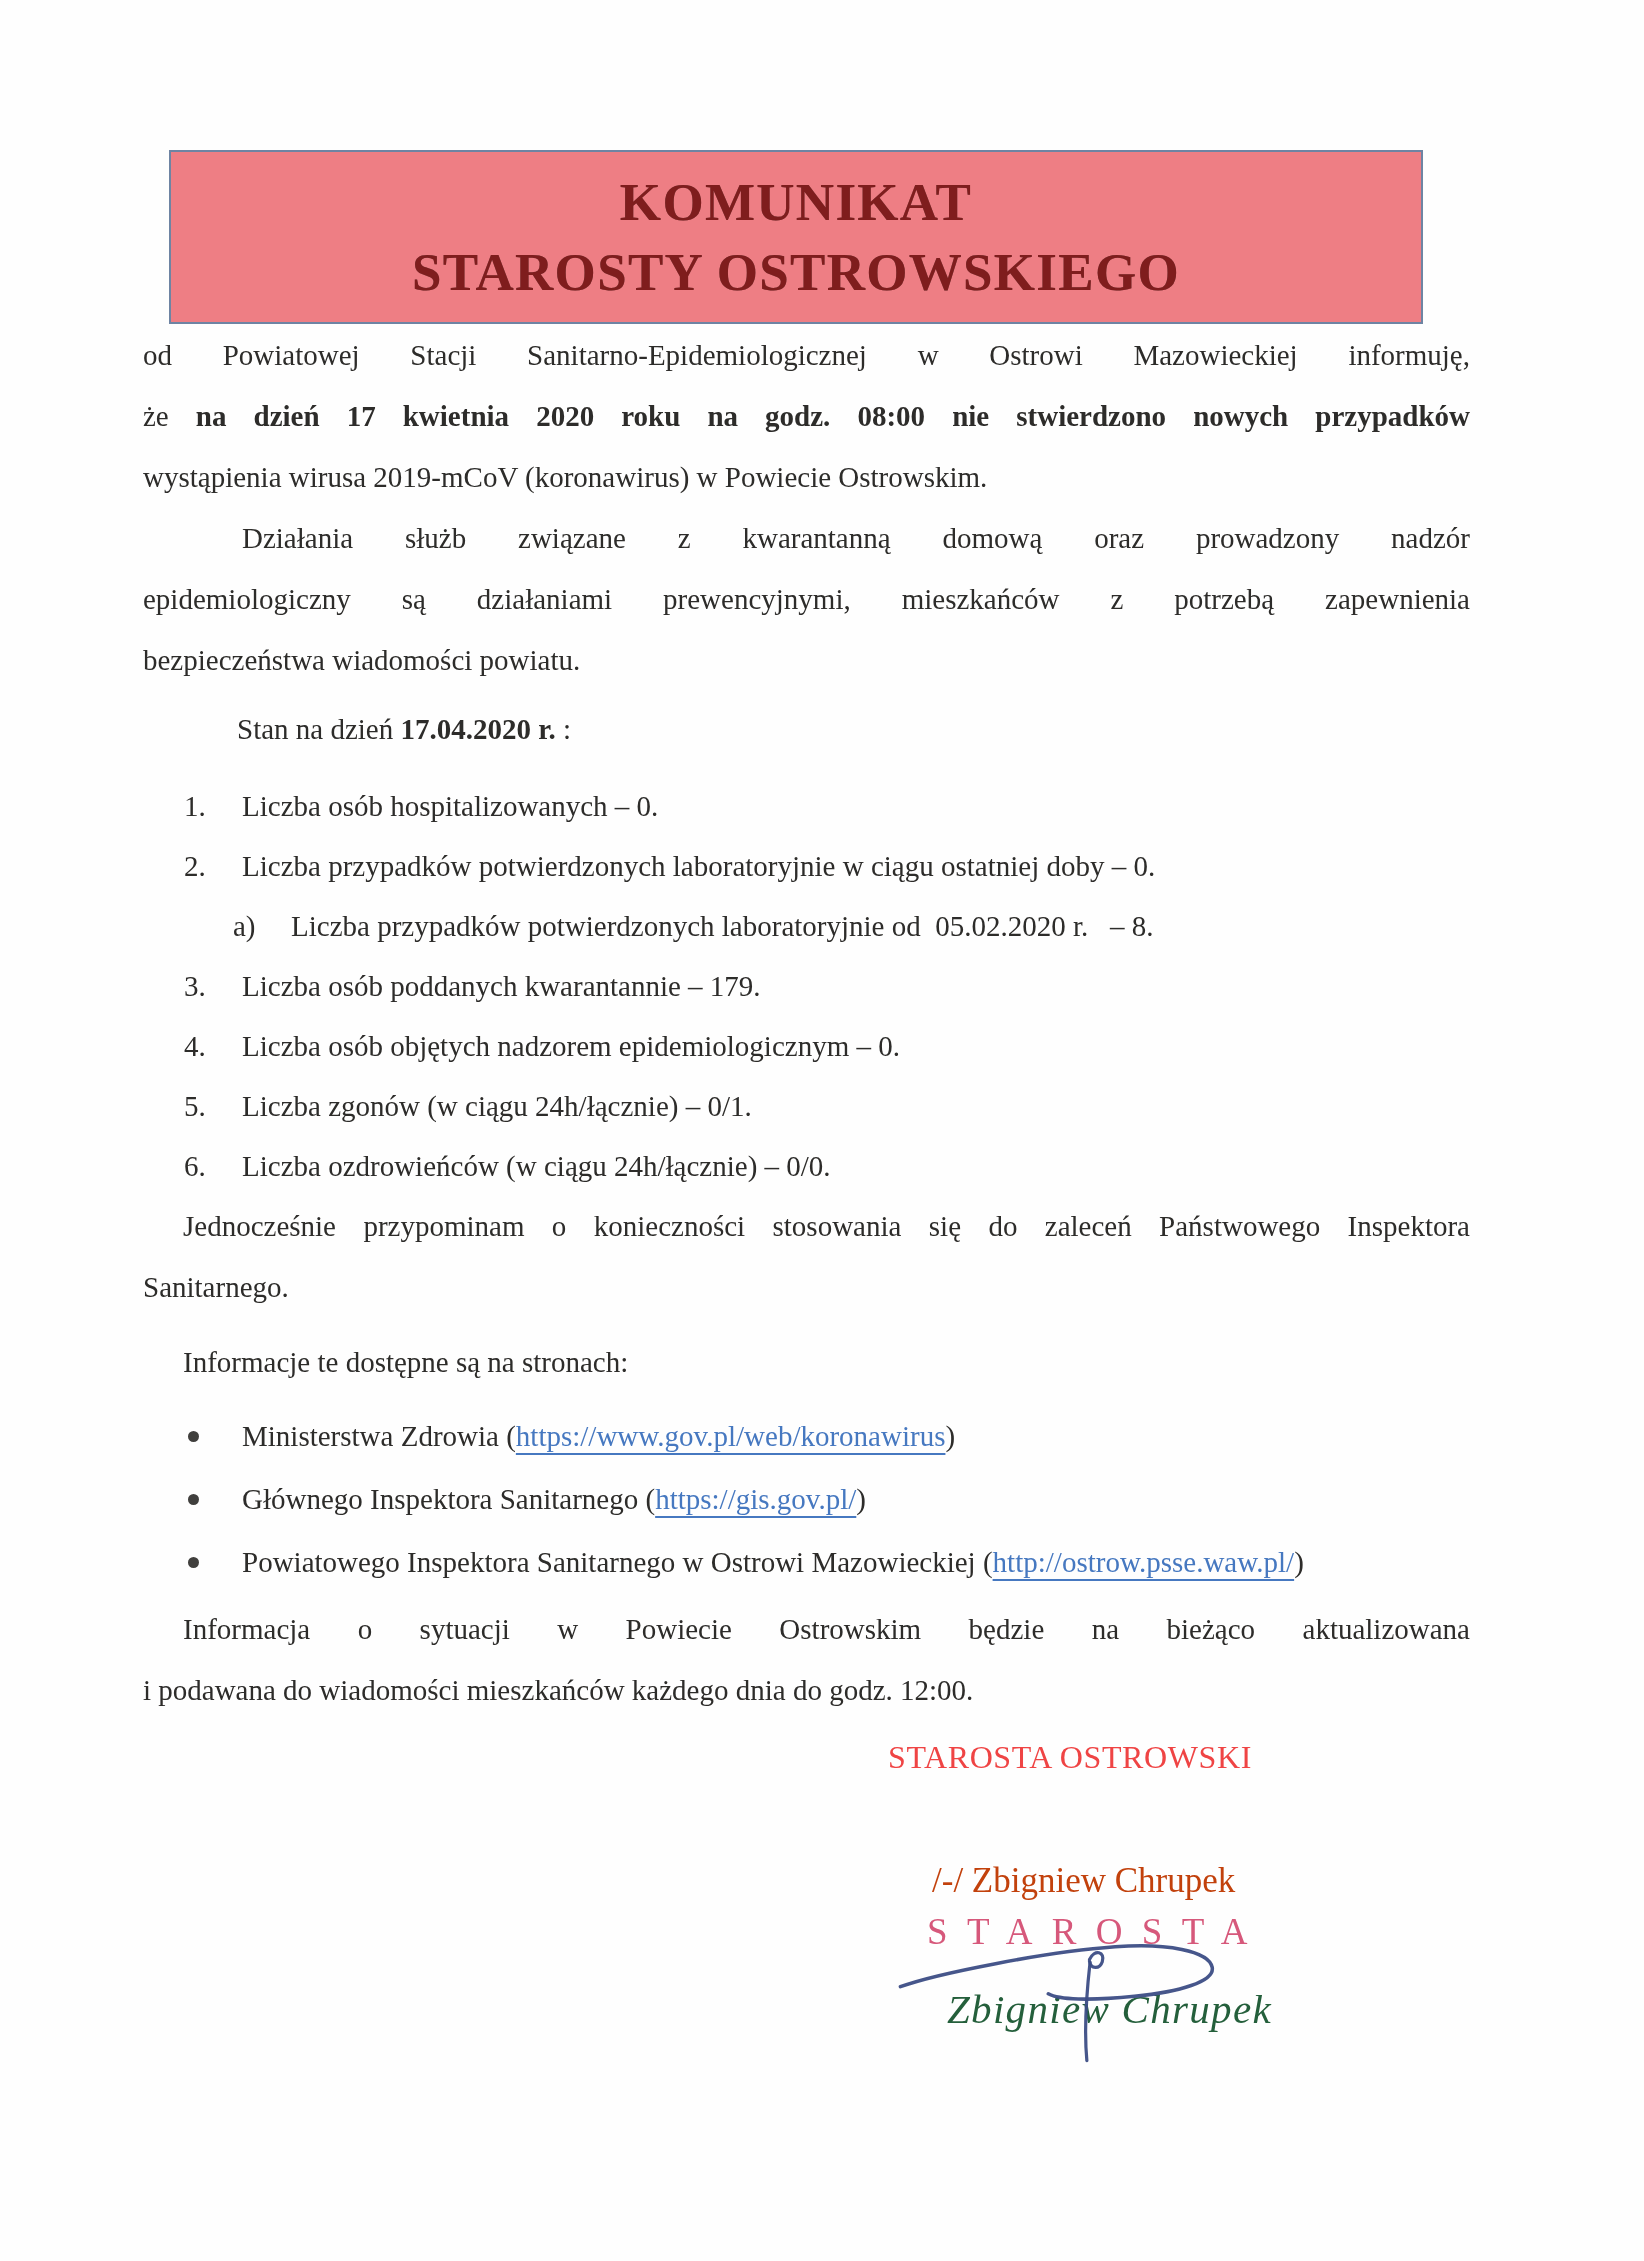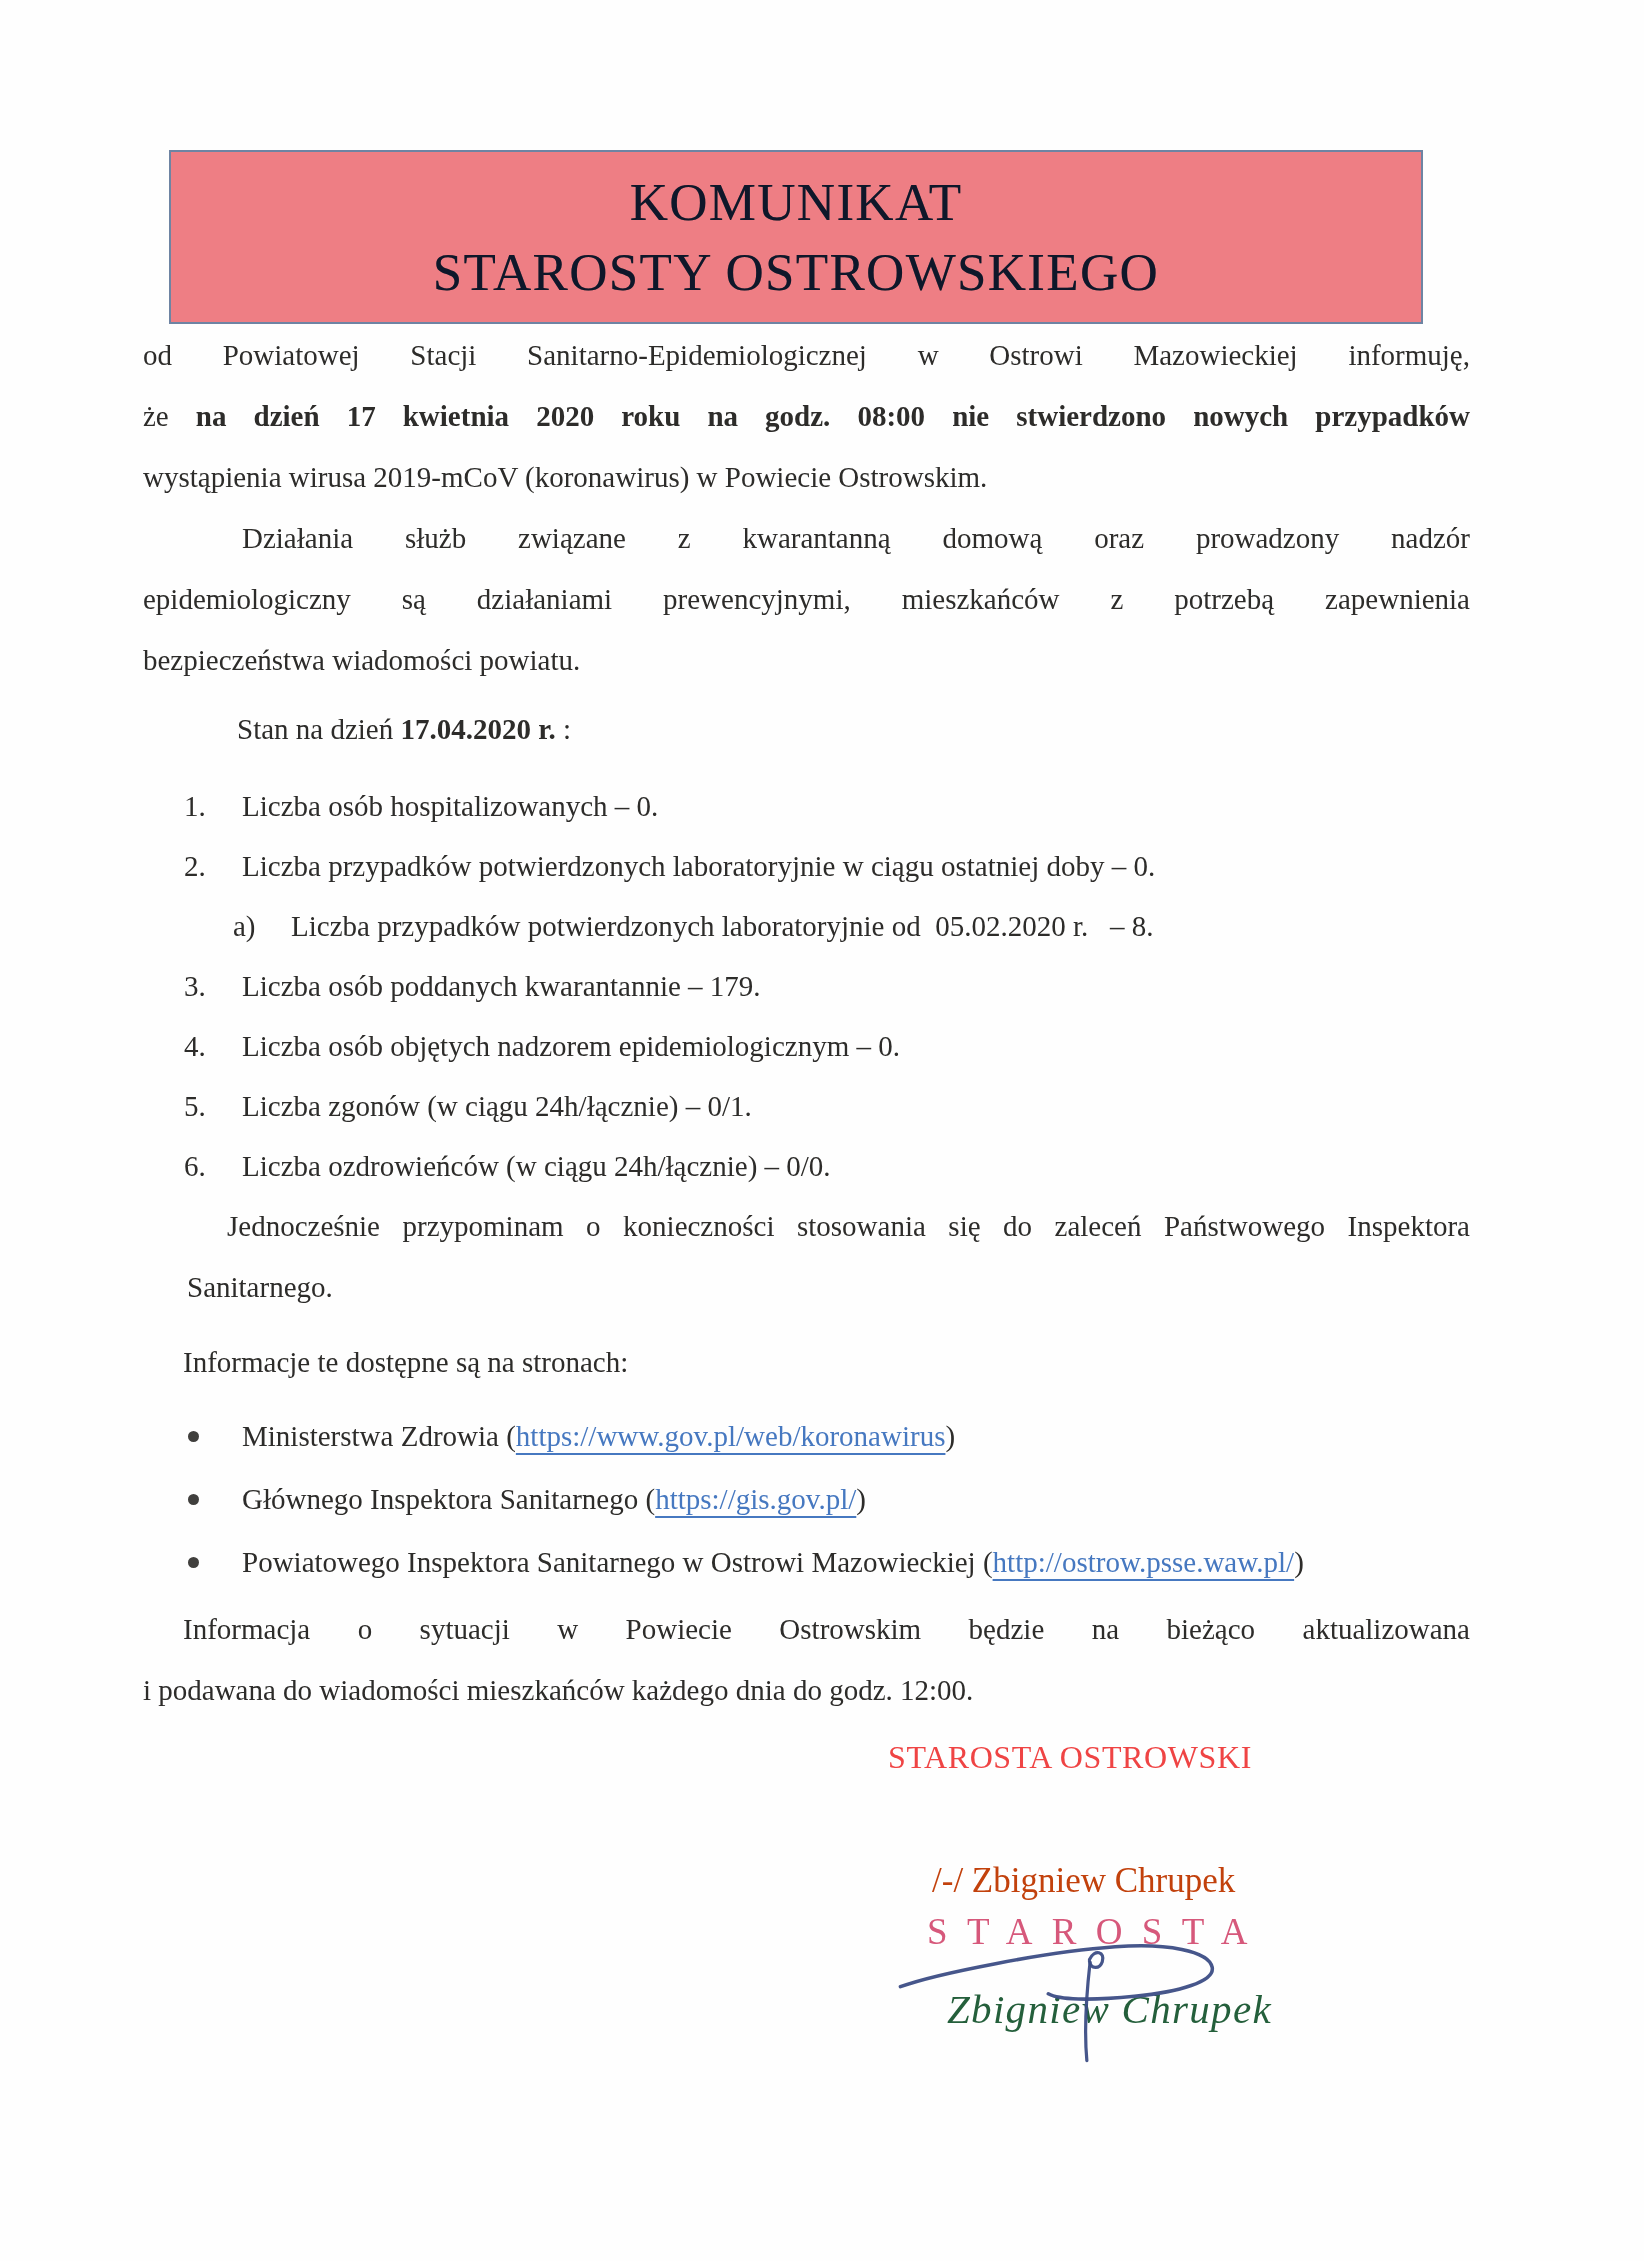--- a/index.html
+++ b/index.html
@@ -13,41 +13,41 @@
 
   
   .banner{
     box-sizing:border-box;margin-top:150px;margin-left:26px;
     width:1254px;height:174px;
     background:#ee7e84;border:2.6px solid #6e84a3;
     display:flex;flex-direction:column;justify-content:center;align-items:center;
     gap:17px;
   }
   .banner .t{
-    font-size:53px;font-weight:normal;color:#0f172a;letter-spacing:1.3px;
+    font-size:53px;font-weight:bold;color:#7f1d1d;letter-spacing:1.3px;
     line-height:1;text-shadow:0 0 0.6px rgba(60,60,60,.55);
   }
 
   
   .bt{font-size:29px;line-height:61px;}
   .jline{text-align:justify;text-align-last:justify;}
   .jline.last{text-align:justify;text-align-last:left;font-family:Liberation Serif, serif;}
   .ind-lg{text-indent:99px;}
   .ind-md{text-indent:94px;}
   .ind-sm{text-indent:40px;}
   b,.bold{font-weight:bold;}
 
   .p1{margin-top:1.3px;}
   .p2{margin-top:0;}
   .stan{margin-top:7.7px;text-align:left;}
   .stats{margin-top:16px;}
   .stat-row{display:flex;line-height:60px;font-size:29px;}
   .stat-marker{flex:none;margin-left:41px;width:58px;}
   .stat-row.sub .stat-marker{margin-left:90px;}
-  .reminder{margin-top:0;margin-left:44px;}
+  .reminder{margin-top:0;}
   .sources-intro{margin-top:14px;text-align:left;}
   .sources{margin-top:11.6px;}
   .src-row{display:flex;line-height:63px;font-size:29px;}
   .src-bullet{flex:none;width:11px;height:11px;border-radius:50%;background:#403f3d;margin:26.4px 0 0 45px;}
   .src-text{margin-left:43px;}
   .link{color:#4678c0;text-decoration:underline;text-decoration-color:#4678c0;text-decoration-thickness:1.9px;text-underline-offset:7px;cursor:pointer;}
   .closing{margin-top:5.2px;}
   .sig-title{margin-top:6.4px;margin-left:745px;font-size:32px;line-height:61px;color:#ef4444;letter-spacing:0.6px;}
 
   

